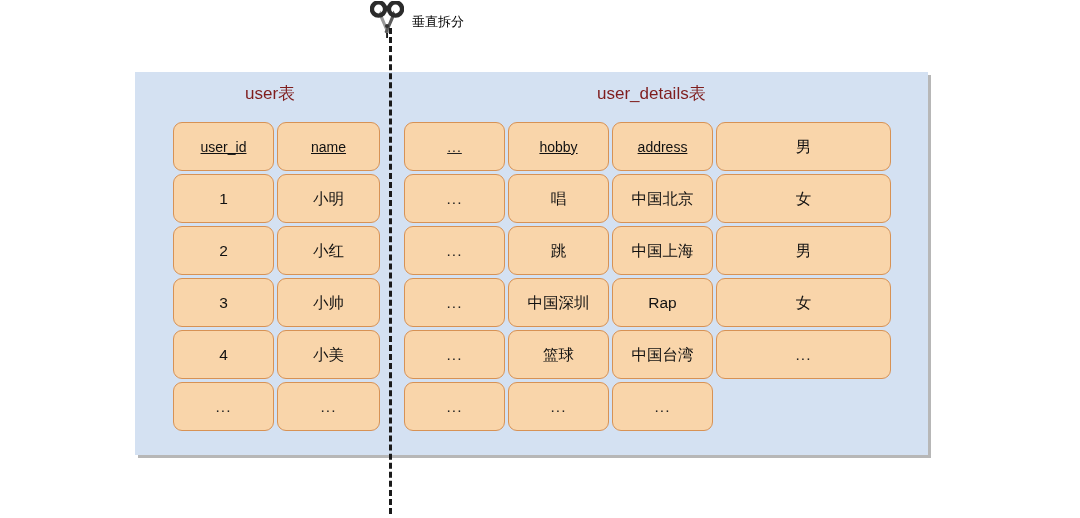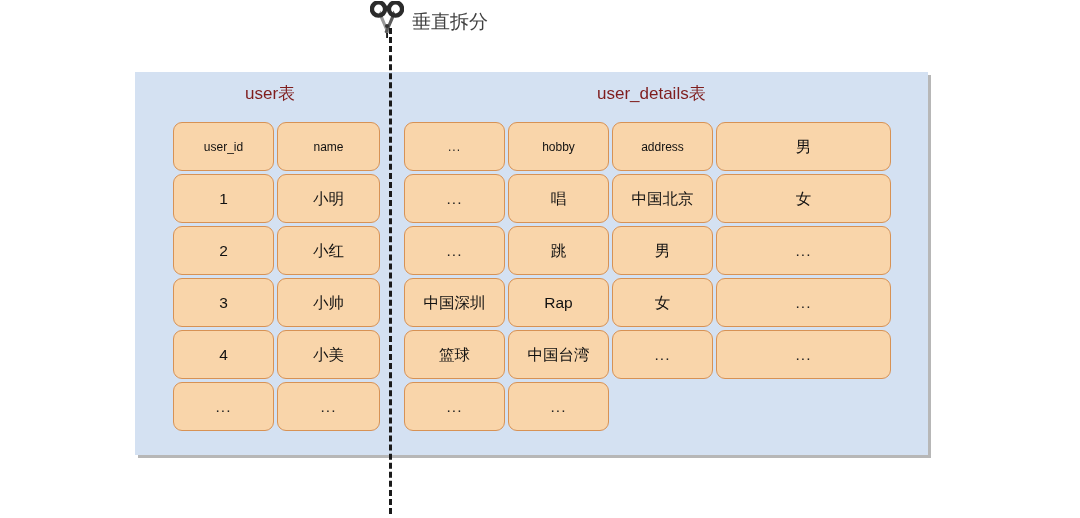--- a/index.html
+++ b/index.html
@@ -25,22 +25,22 @@
     align-items: center;
     gap: 8px;
     height: 40px;
   }
   #scissors-icon {
     width: 34px;
     height: 38px;
     display: block;
   }
   #split-caption {
-    font-size: 19px;
-    color: #404040;
+    font-size: 13px;
+    color: #000000;
     line-height: 1;
     white-space: nowrap;
     padding-top: 2px;
   }
 
   
   #divider-line {
     position: absolute;
     left: 389px;
     top: 28px;
@@ -97,21 +97,22 @@
     border-radius: 9px;
     display: flex;
     align-items: center;
     justify-content: center;
     font-size: 15.5px;
     color: #111111;
     box-sizing: border-box;
     line-height: 1;
   }
   .cell.header {
-    font-size: 12px;
+    font-size: 14px;
+    text-decoration: underline;
   }
   .cell.ellipsis {
     letter-spacing: 1px;
     color: #222;
   }
 </style>
 </head>
 <body>
 
 <div id="panel"></div>
@@ -155,20 +156,21 @@
     <div class="cell header ellipsis">...</div>
     <div class="cell header">hobby</div>
     <div class="cell header">address</div>
     <div class="cell">男</div>
     <div class="cell ellipsis">...</div>
     <div class="cell">唱</div>
     <div class="cell">中国北京</div>
     <div class="cell">女</div>
     <div class="cell ellipsis">...</div>
     <div class="cell">跳</div>
+    <div class="cell">中国上海</div>
     <div class="cell">男</div>
     <div class="cell ellipsis">...</div>
     <div class="cell">中国深圳</div>
     <div class="cell">Rap</div>
     <div class="cell">女</div>
     <div class="cell ellipsis">...</div>
     <div class="cell">篮球</div>
     <div class="cell">中国台湾</div>
     <div class="cell ellipsis">...</div>
     <div class="cell ellipsis">...</div>

